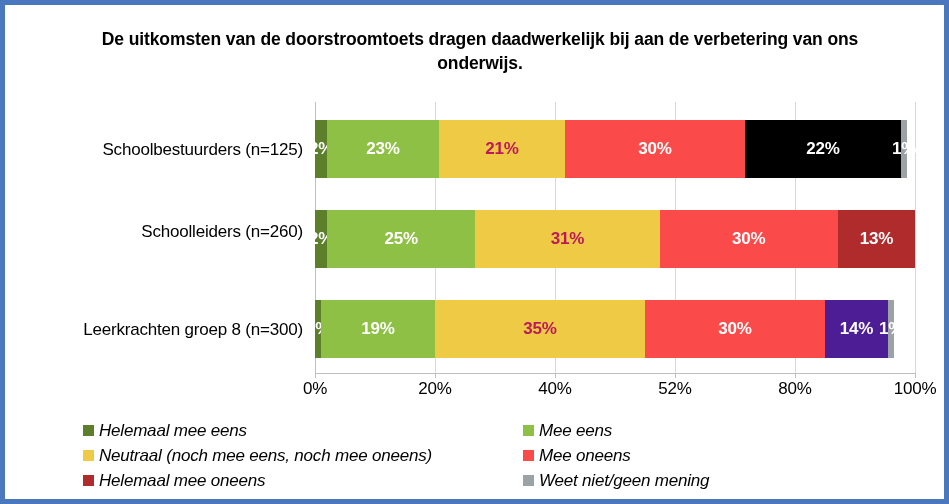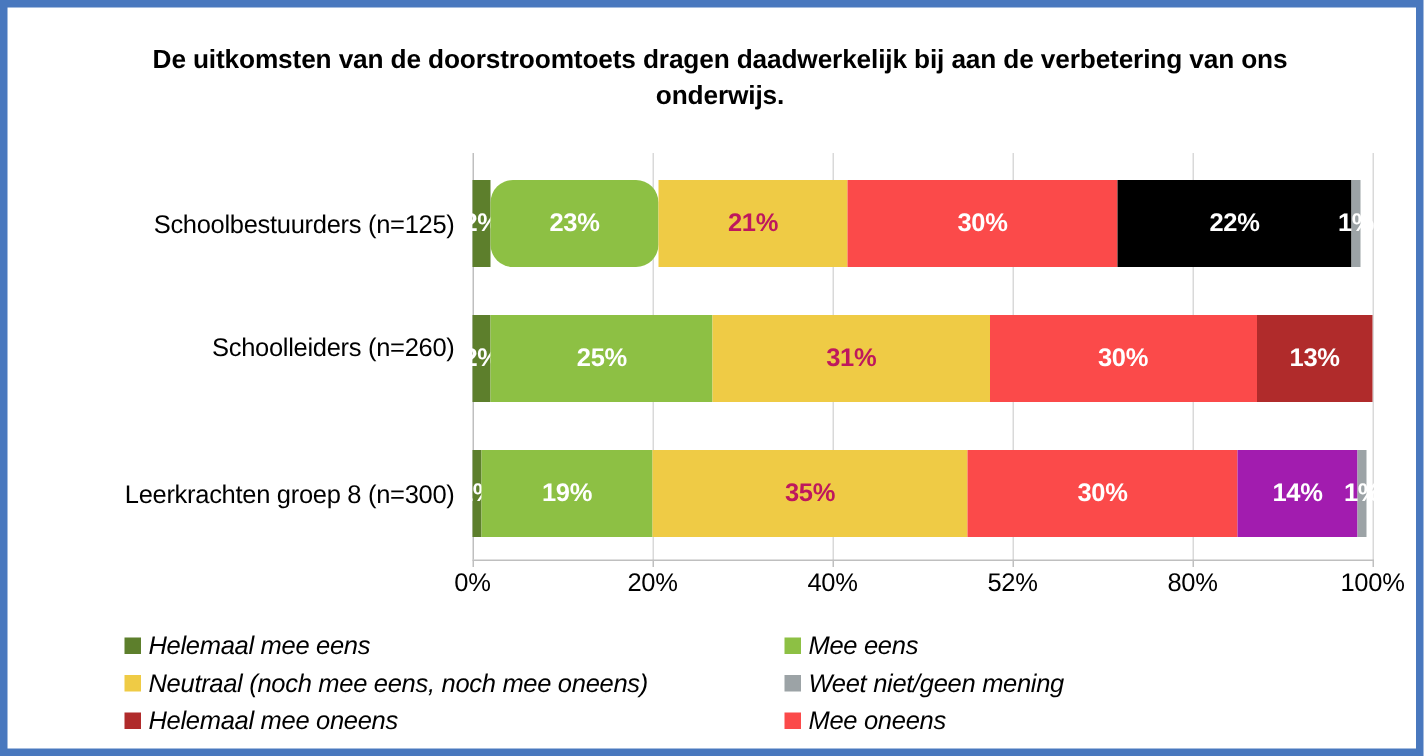--- a/index.html
+++ b/index.html
@@ -172,21 +172,21 @@
         <div class="gridline" style="left: 120px;"></div>
         <div class="gridline" style="left: 240px;"></div>
         <div class="gridline" style="left: 360px;"></div>
         <div class="gridline" style="left: 480px;"></div>
         <div class="gridline" style="left: 600px;"></div>
       </div>
     <div class="bar-row r0">
         <div class="seg" style="width: 12px; background: rgb(93, 127, 44);">
           <span class="seg-label light">2%</span>
         </div>
-        <div class="seg" style="width: 112px; background: rgb(141, 192, 68); border-radius: 15px;">
+        <div class="seg" style="width: 112px; background: rgb(141, 192, 68);">
           <span class="seg-label light">23%</span>
         </div>
         <div class="seg" style="width: 126px; background: rgb(239, 203, 69);">
           <span class="seg-label dark">21%</span>
         </div>
         <div class="seg" style="width: 180px; background: rgb(251, 74, 74);">
           <span class="seg-label light">30%</span>
         </div>
         <div class="seg" style="width: 156px; background: #000000;">
           <span class="seg-label light">22%</span>
@@ -218,21 +218,21 @@
         </div>
         <div class="seg" style="width: 114px; background: rgb(141, 192, 68);">
           <span class="seg-label light">19%</span>
         </div>
         <div class="seg" style="width: 210px; background: rgb(239, 203, 69);">
           <span class="seg-label dark">35%</span>
         </div>
         <div class="seg" style="width: 180px; background: rgb(251, 74, 74);">
           <span class="seg-label light">30%</span>
         </div>
-        <div class="seg" style="width: 80px; background: #a21caf;">
+        <div class="seg" style="width: 63px; background: #4c1d95;">
           <span class="seg-label light">14%</span>
         </div>
         <div class="seg" style="width: 6px; background: rgb(156, 163, 166);">
           <span class="seg-label light">1%</span>
         </div>
       </div>
   </div>
 
   <div id="xaxis-line"></div>
   <div id="xticks">
@@ -264,23 +264,23 @@
           <span class="legend-swatch" style="background: rgb(176, 43, 43);"></span>
           <span class="legend-text">Helemaal mee oneens</span>
         </div>
       </div>
     <div class="legend-col right">
         <div class="legend-item">
           <span class="legend-swatch" style="background: rgb(141, 192, 68);"></span>
           <span class="legend-text">Mee eens</span>
         </div>
         <div class="legend-item">
+          <span class="legend-swatch" style="background: rgb(251, 74, 74);"></span>
+          <span class="legend-text">Mee oneens</span>
+        </div>
+        <div class="legend-item">
           <span class="legend-swatch" style="background: rgb(156, 163, 166);"></span>
           <span class="legend-text">Weet niet/geen mening</span>
         </div>
-        <div class="legend-item">
-          <span class="legend-swatch" style="background: rgb(251, 74, 74);"></span>
-          <span class="legend-text">Mee oneens</span>
-        </div>
       </div>
   </div>
 
 </div>
 
 </body></html>

